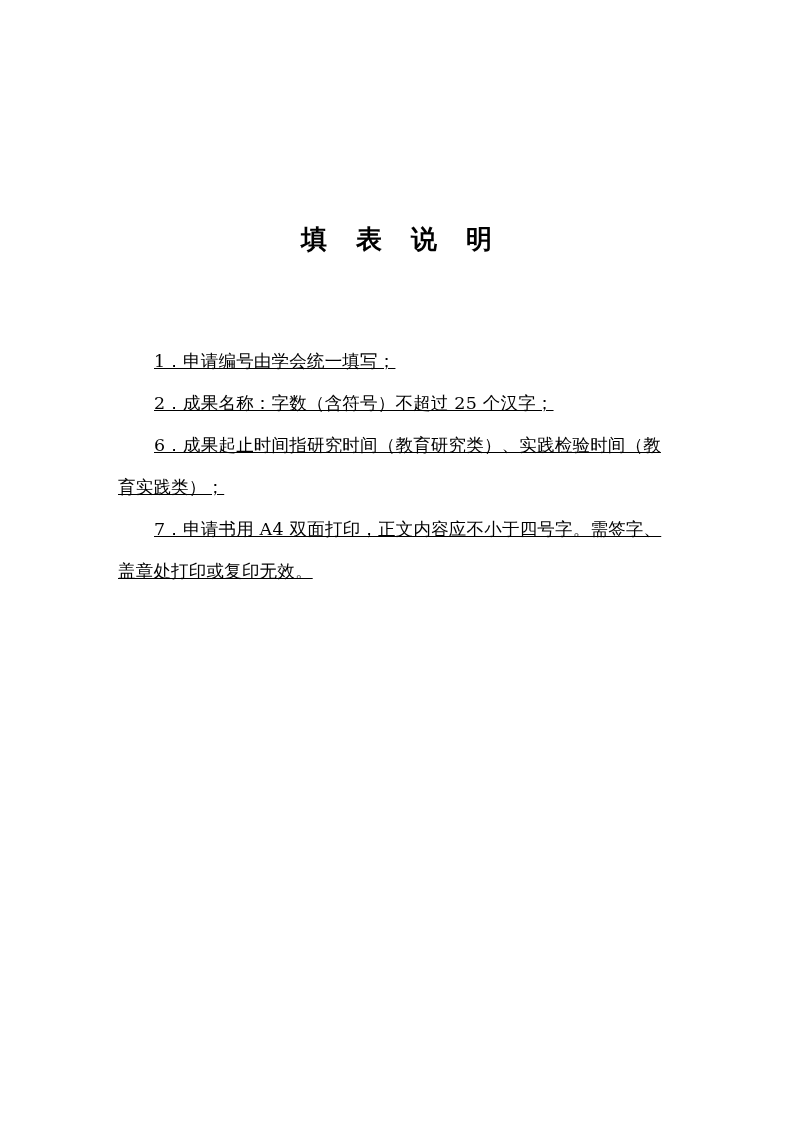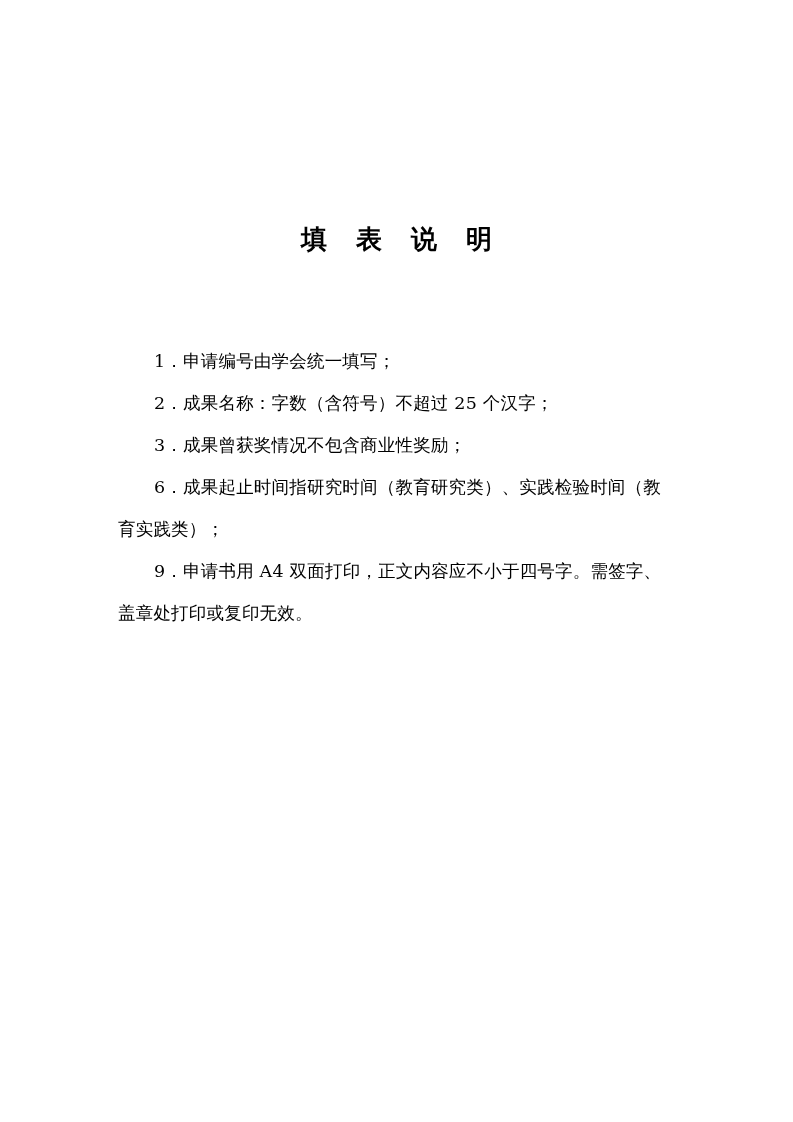--- a/index.html
+++ b/index.html
@@ -37,30 +37,30 @@
     width: 560px;
   }
   .para {
     font-family: "DejaVu Serif", "Liberation Serif", serif;
     font-size: 17.5px;
     line-height: 42px;
     color: #000000;
     text-indent: 36px;
     margin: 0;
     letter-spacing: 0.2px;
+    text-decoration: underline;
   }
 </style>
 </head>
 <body>
 
 <div class="page">
 
   <div class="doc-title">填 表 说 明</div>
 
   <div class="body-block">
     <p class="para">1．申请编号由学会统一填写；</p>
     <p class="para">2．成果名称：字数（含符号）不超过 25 个汉字；</p>
-    <p class="para">3．成果曾获奖情况不包含商业性奖励；</p>
     <p class="para">6．成果起止时间指研究时间（教育研究类）、实践检验时间（教育实践类）；</p>
-    <p class="para">9．申请书用 A4 双面打印，正文内容应不小于四号字。需签字、盖章处打印或复印无效。</p>
+    <p class="para">7．申请书用 A4 双面打印，正文内容应不小于四号字。需签字、盖章处打印或复印无效。</p>
   </div>
 
 </div>
 
 </body></html>

